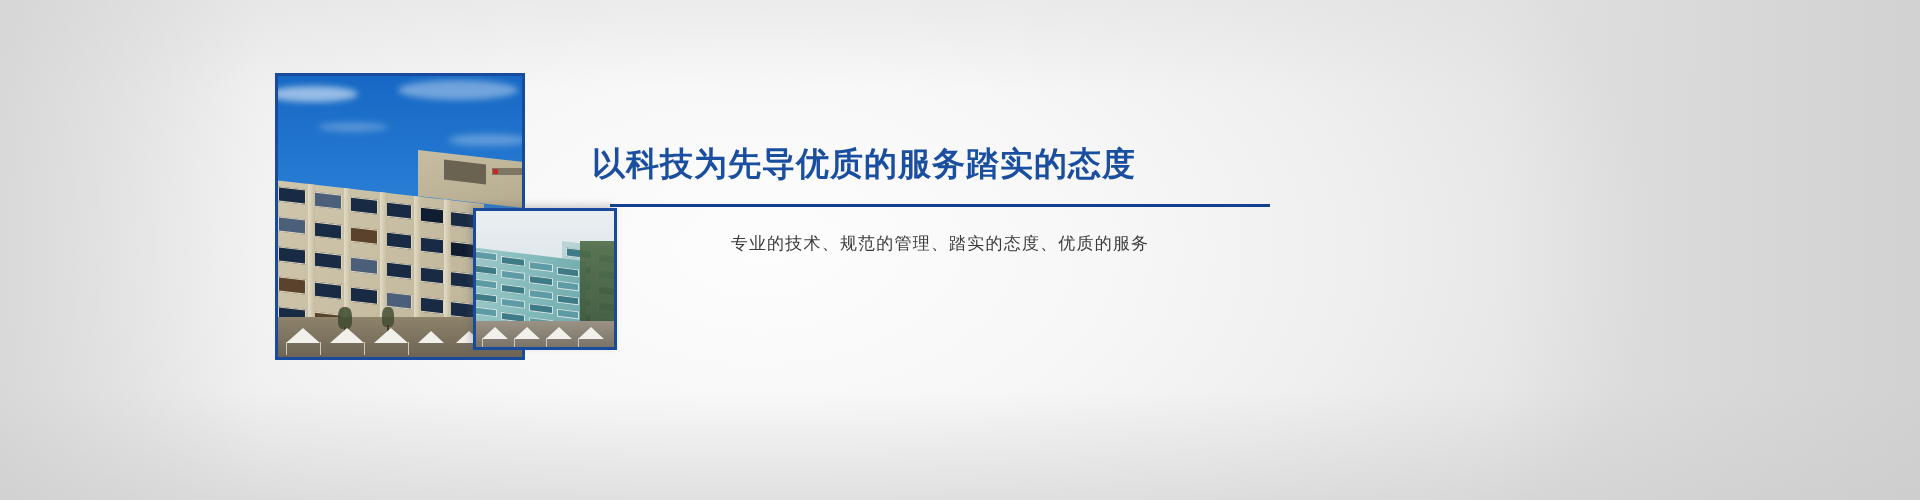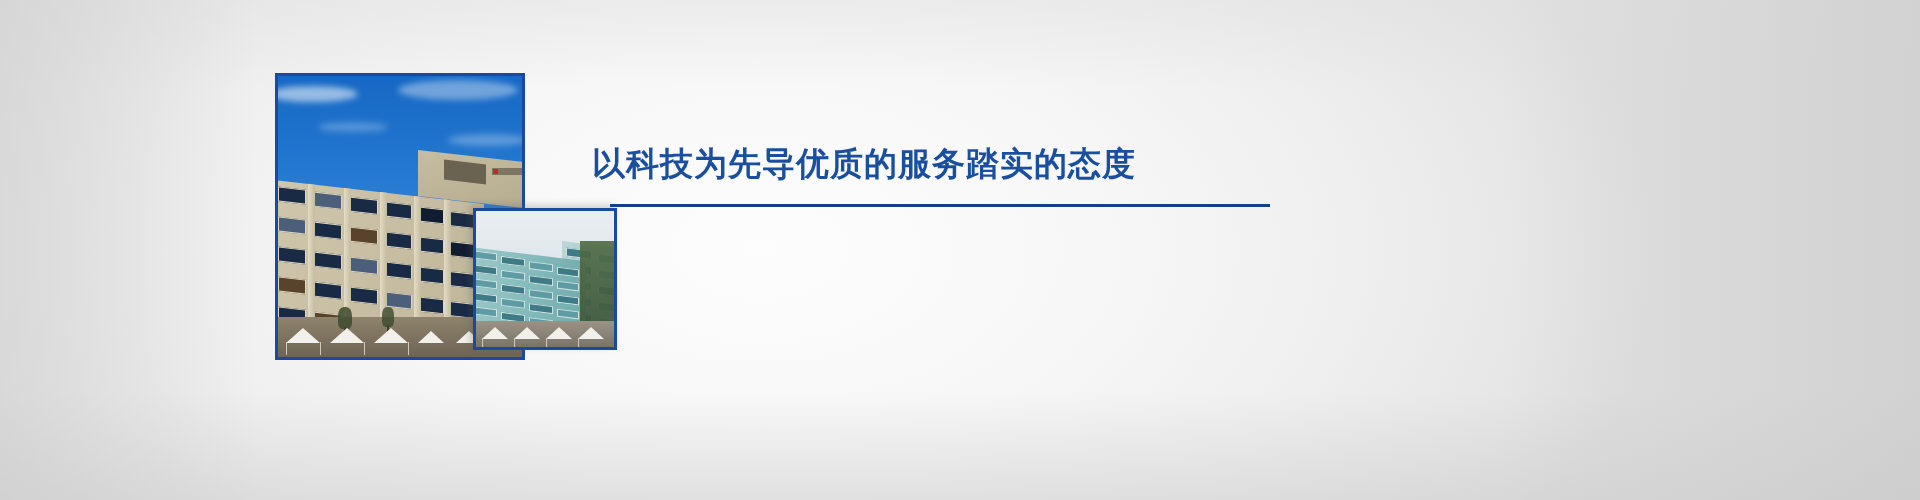--- a/index.html
+++ b/index.html
@@ -266,15 +266,16 @@
   </div>
 
   <div id="slogan">
     <span>以科技为先导</span>
     <span>优质的服务</span>
     <span>踏实的态度</span>
   </div>
 
   <div id="divider"></div>
 
+  <div id="subtitle">专业的技术、规范的管理、踏实的态度、优质的服务</div>
 
   <div id="vignette"></div>
 </div>
 
 </body></html>

